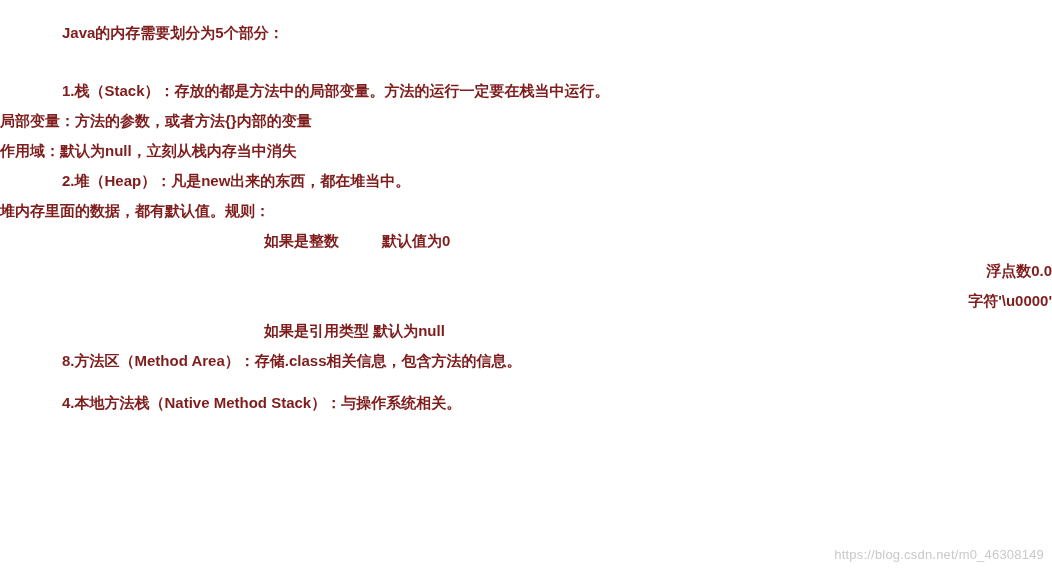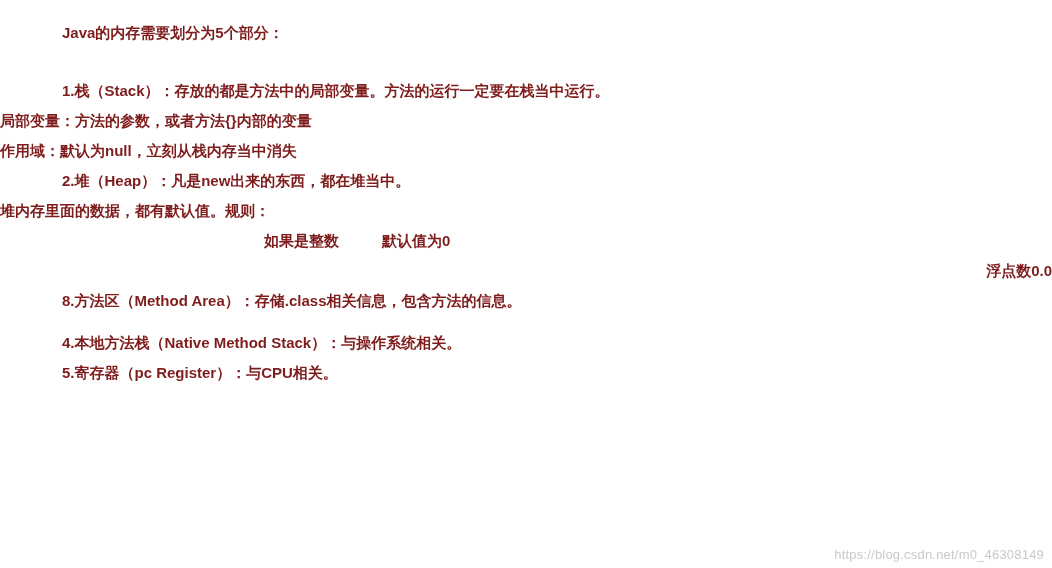--- a/index.html
+++ b/index.html
@@ -68,23 +68,24 @@
 
   <div class="line indent-1">1.栈（Stack）：存放的都是方法中的局部变量。方法的运行一定要在栈当中运行。</div>
   <div class="line indent-2">局部变量：方法的参数，或者方法{}内部的变量</div>
   <div class="line indent-2">作用域：默认为null，立刻从栈内存当中消失</div>
 
   <div class="line indent-1">2.堆（Heap）：凡是new出来的东西，都在堆当中。</div>
   <div class="line indent-2">堆内存里面的数据，都有默认值。规则：</div>
 
   <div class="line indent-3 kv"><span class="k">如果是整数</span><span>默认值为0</span></div>
   <div class="line indent-4 kv"><span class="k">浮点数</span><span>0.0</span></div>
+  <div class="line indent-4 kv"><span class="k">字符</span><span>'\u0000'</span></div>
 
+  <div class="line indent-3">如果是引用类型 默认为null</div>
 
   <div class="line indent-1">8.方法区（Method Area）：存储.class相关信息，包含方法的信息。</div>
 
   <div class="spacer-sm"></div>
 
   <div class="line indent-1">4.本地方法栈（Native Method Stack）：与操作系统相关。</div>
-  <div class="line indent-1">5.寄存器（pc Register）：与CPU相关。</div>
 
   <div class="watermark">https://blog.csdn.net/m0_46308149</div>
 </div>
 
 </body></html>

